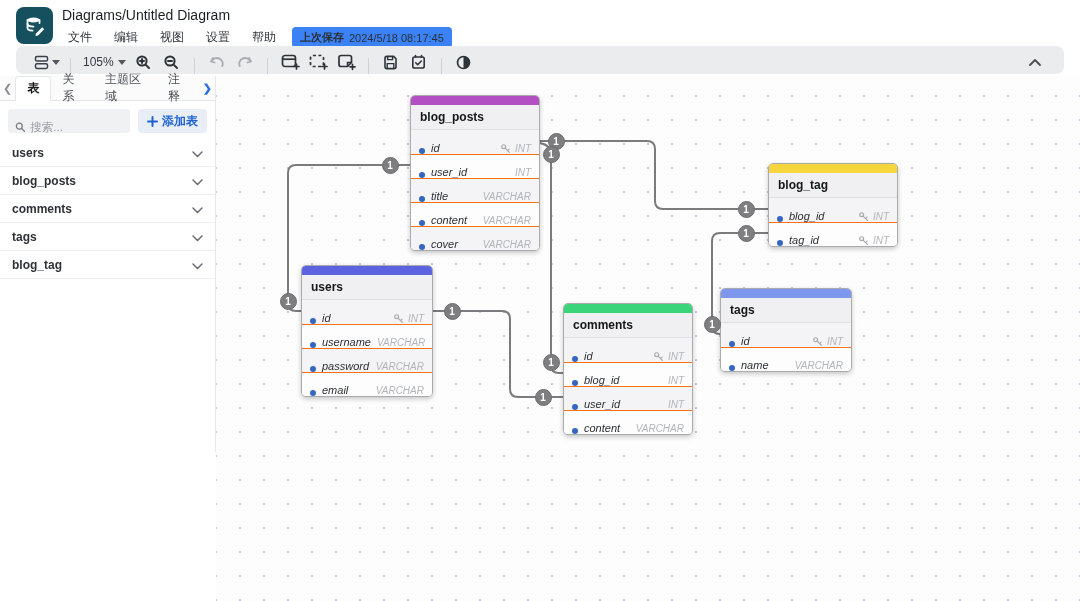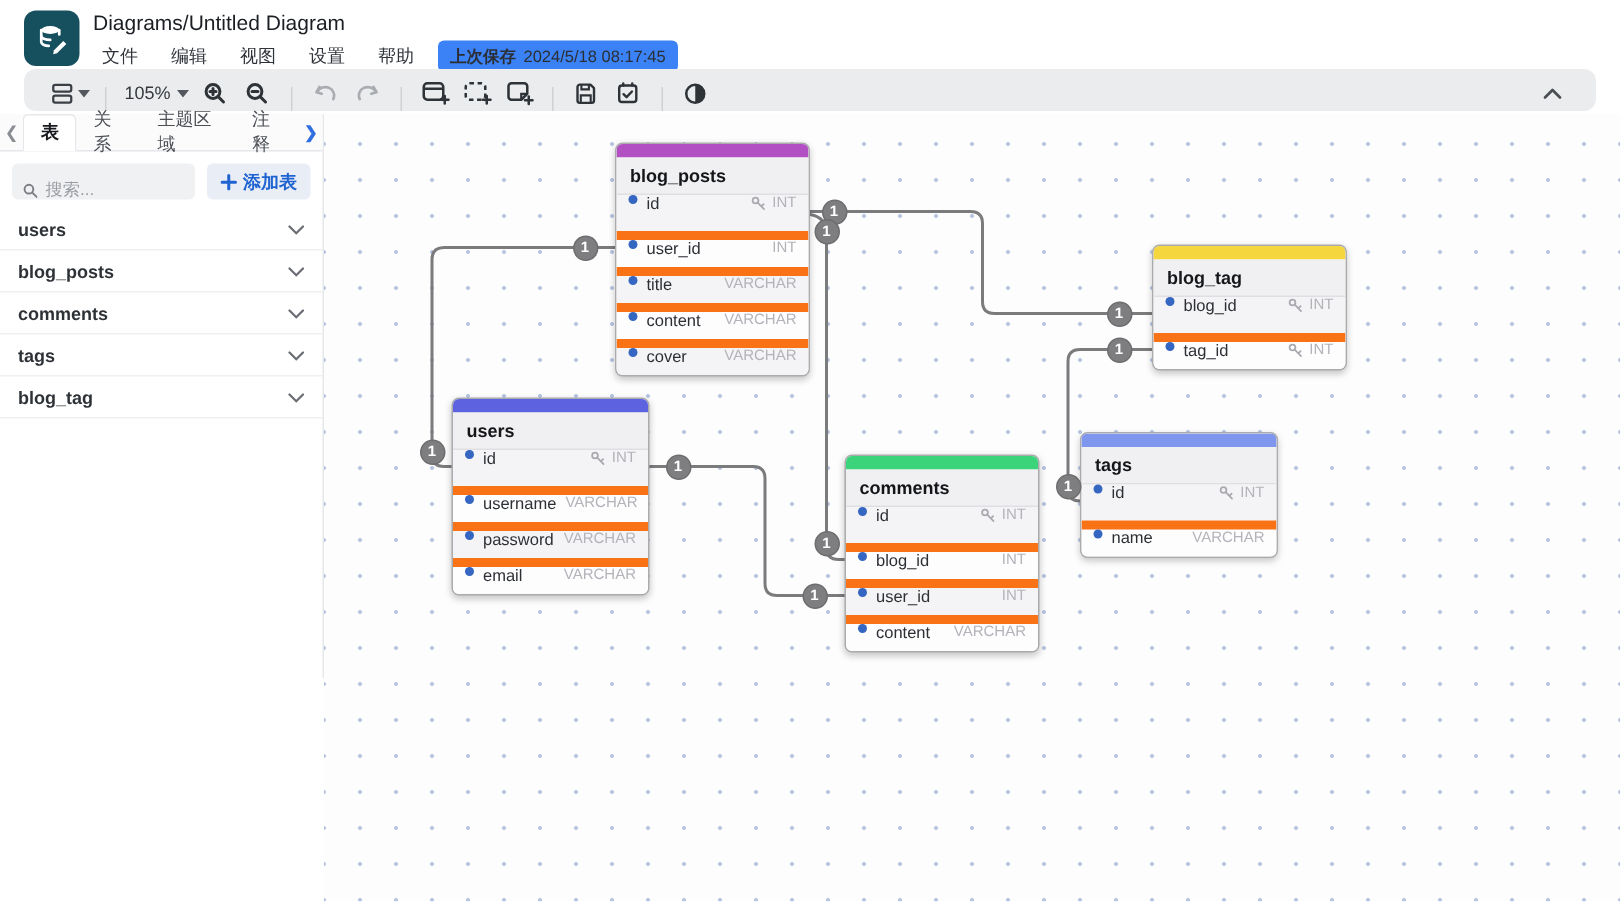--- a/index.html
+++ b/index.html
@@ -49,22 +49,22 @@
   
   .canvas { position:absolute; left:216px; top:76px; width:864px; height:525px; background-color:#fdfdfe;
     background-image:radial-gradient(circle, #b9c6e2 1.1px, transparent 1.5px);
     background-size:24px 24px; background-position:12px 8px; overflow:hidden; }
   #rel-svg { position:absolute; left:0; top:0; width:864px; height:525px; }
   #rel-svg path { fill:none; stroke:#7b7b7d; stroke-width:2; stroke-linecap:round; }
   .badge { position:absolute; width:17px; height:17px; border-radius:50%; background:#7e7e80; border:1px solid #6d6d6f; color:#fff; font-size:10px; font-weight:700; display:flex; align-items:center; justify-content:center; }
   .card { position:absolute; background:#fff; border:1px solid #ababae; border-radius:5px; box-shadow:0 2px 5px rgba(0,0,0,.22); overflow:hidden; }
   .strip { height:9px; }
   .thead { height:25px; background:#f0f0f2; border-bottom:1px solid #dfdfe3; display:flex; align-items:center; padding:0 9px; font-size:12px; font-weight:700; color:#141619; }
-  .trow { height:24px; display:flex; align-items:flex-start; padding:0 8px; gap:6px; font-size:11px; }
-  .trow + .trow { border-top:6px solid #f97316; }
+  .trow { height:24px; display:flex; align-items:flex-end; padding:0 8px; gap:6px; font-size:11px;font-style:italic; }
+  .trow + .trow { border-top:1px solid #f97316; }
   .trow:nth-child(odd) { background:#f4f4f6; }
   .trow:nth-child(even) { background:#fdfdfe; }
   .fdot { width:6px; height:6px; border-radius:50%; background:#3566c1; flex:none; }
   .fname { color:#2c2f34; font-weight:500; }
   .ftype { margin-left:auto; color:#b3b4ba; font-size:10px; display:flex; align-items:center; gap:4px; }
 </style>
 </head>
 <body>
 
 <div class="app">

